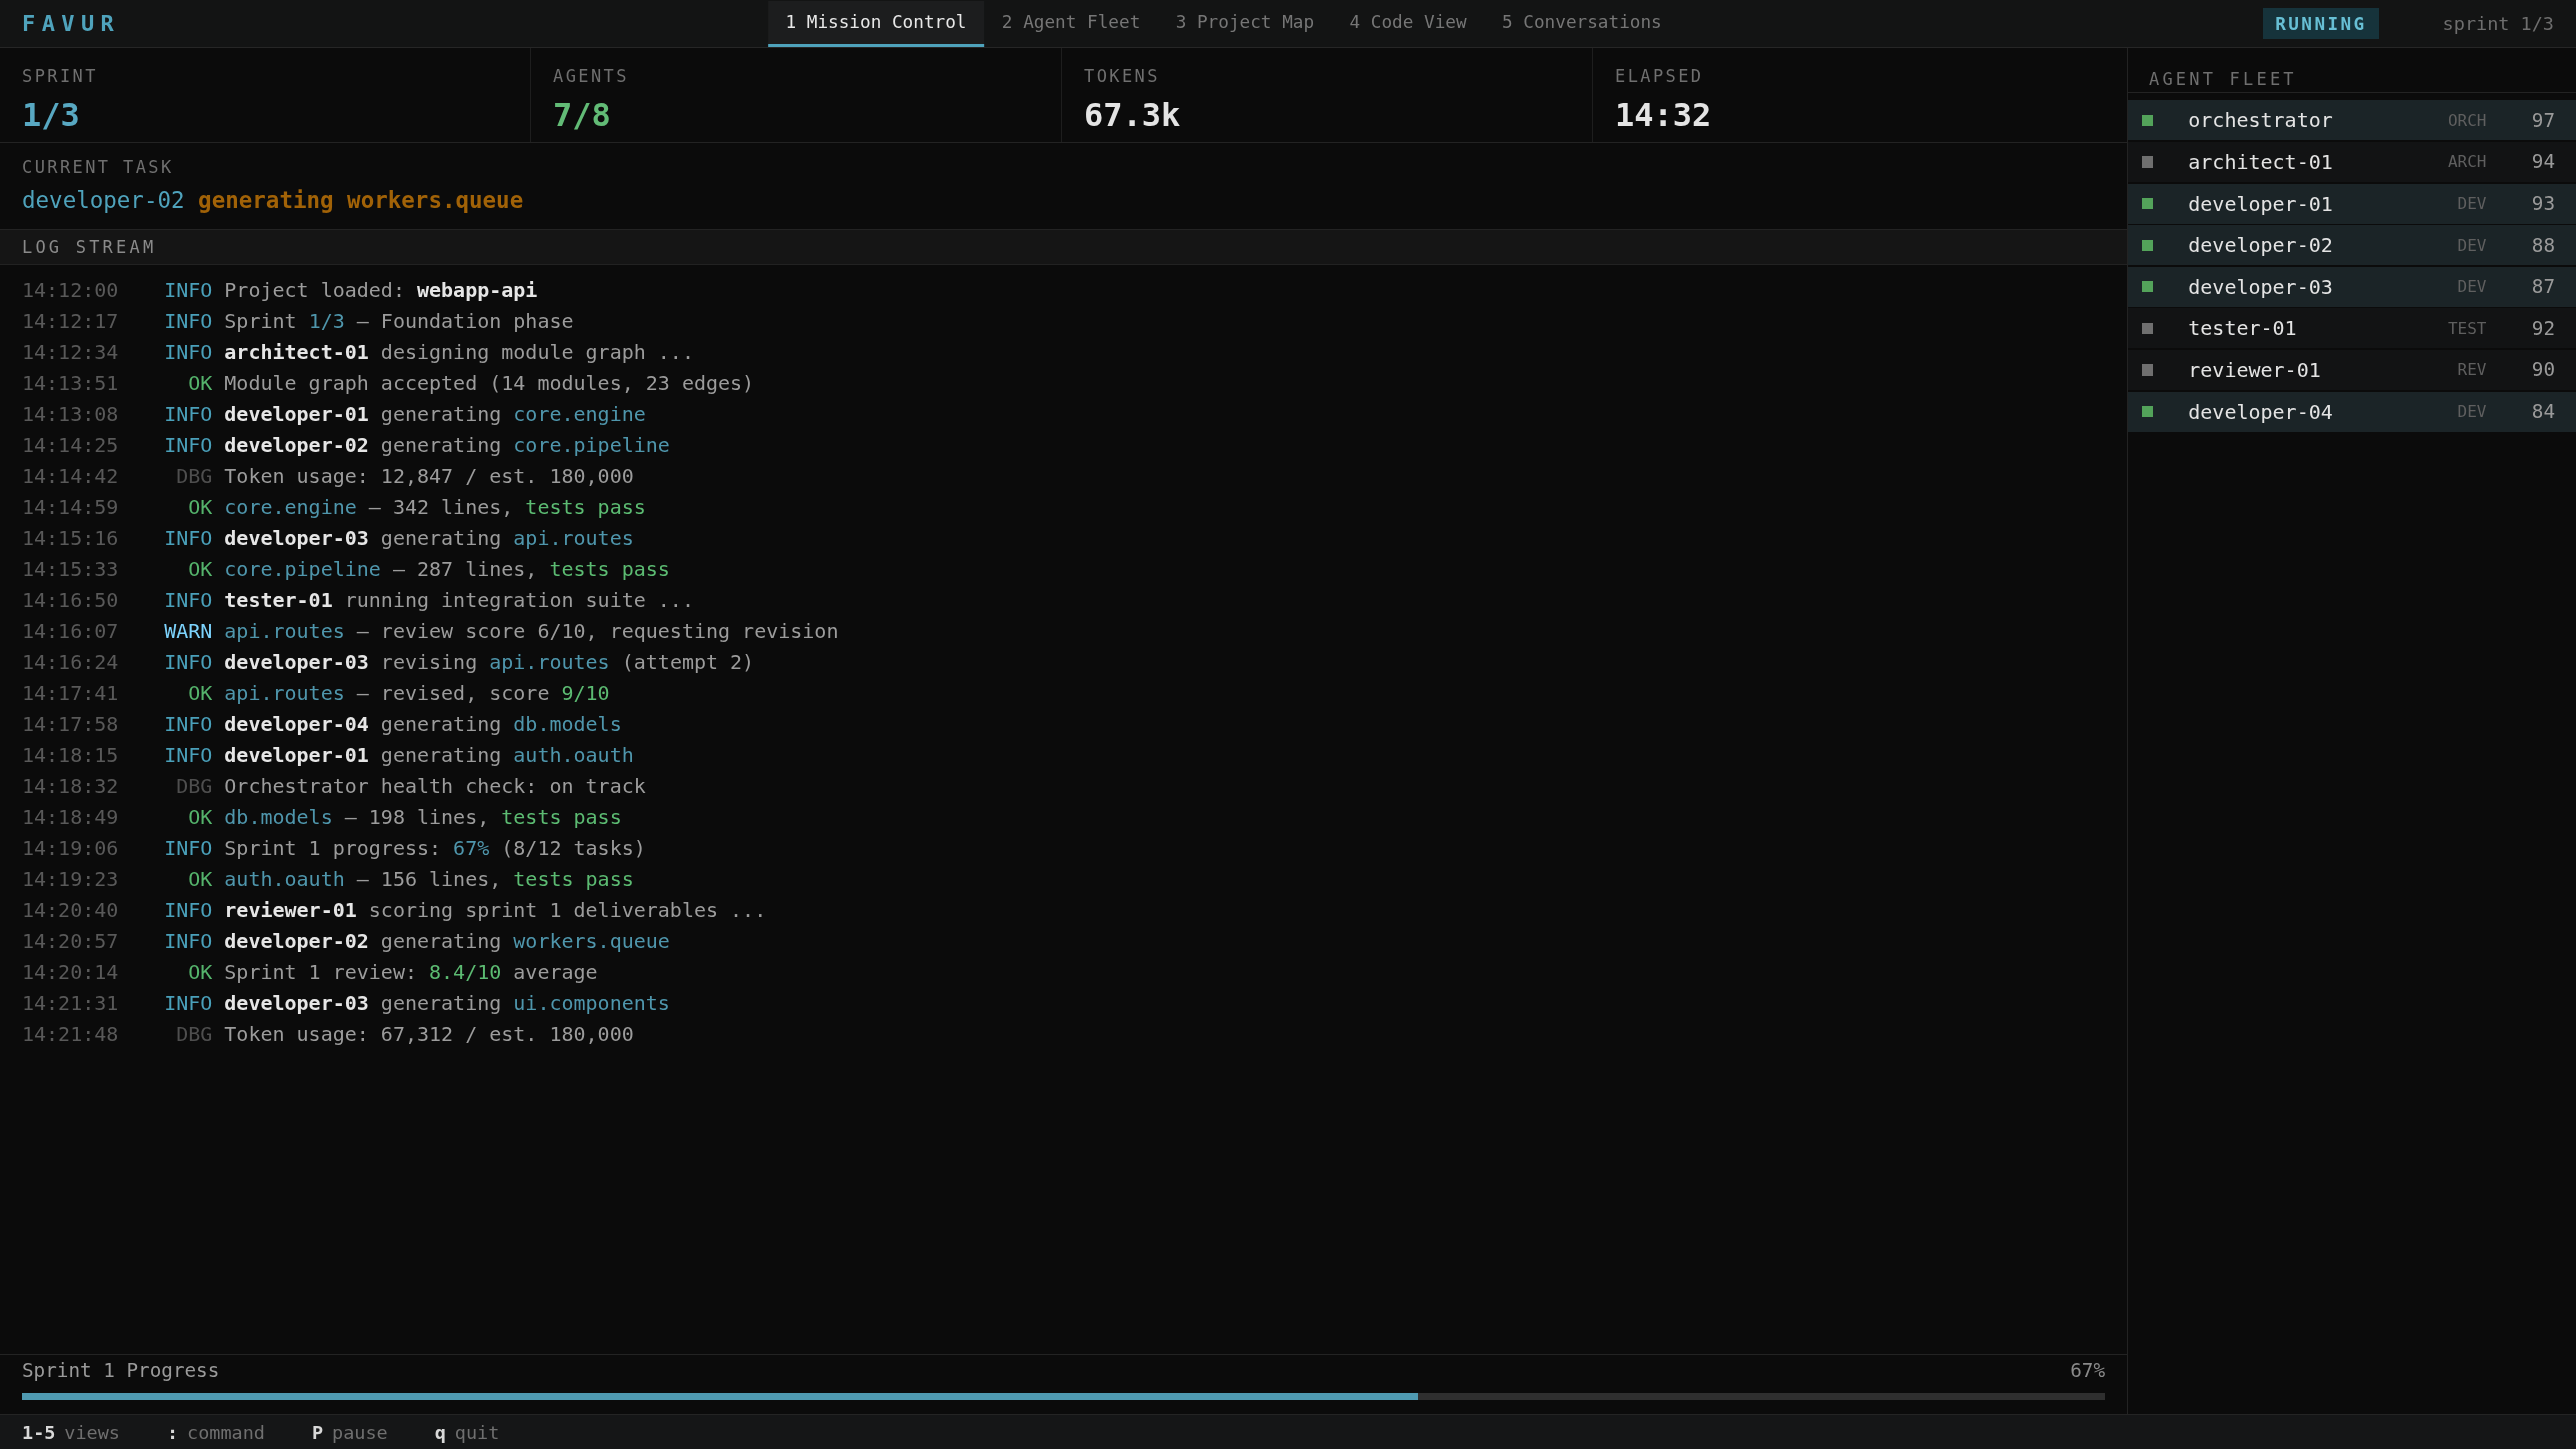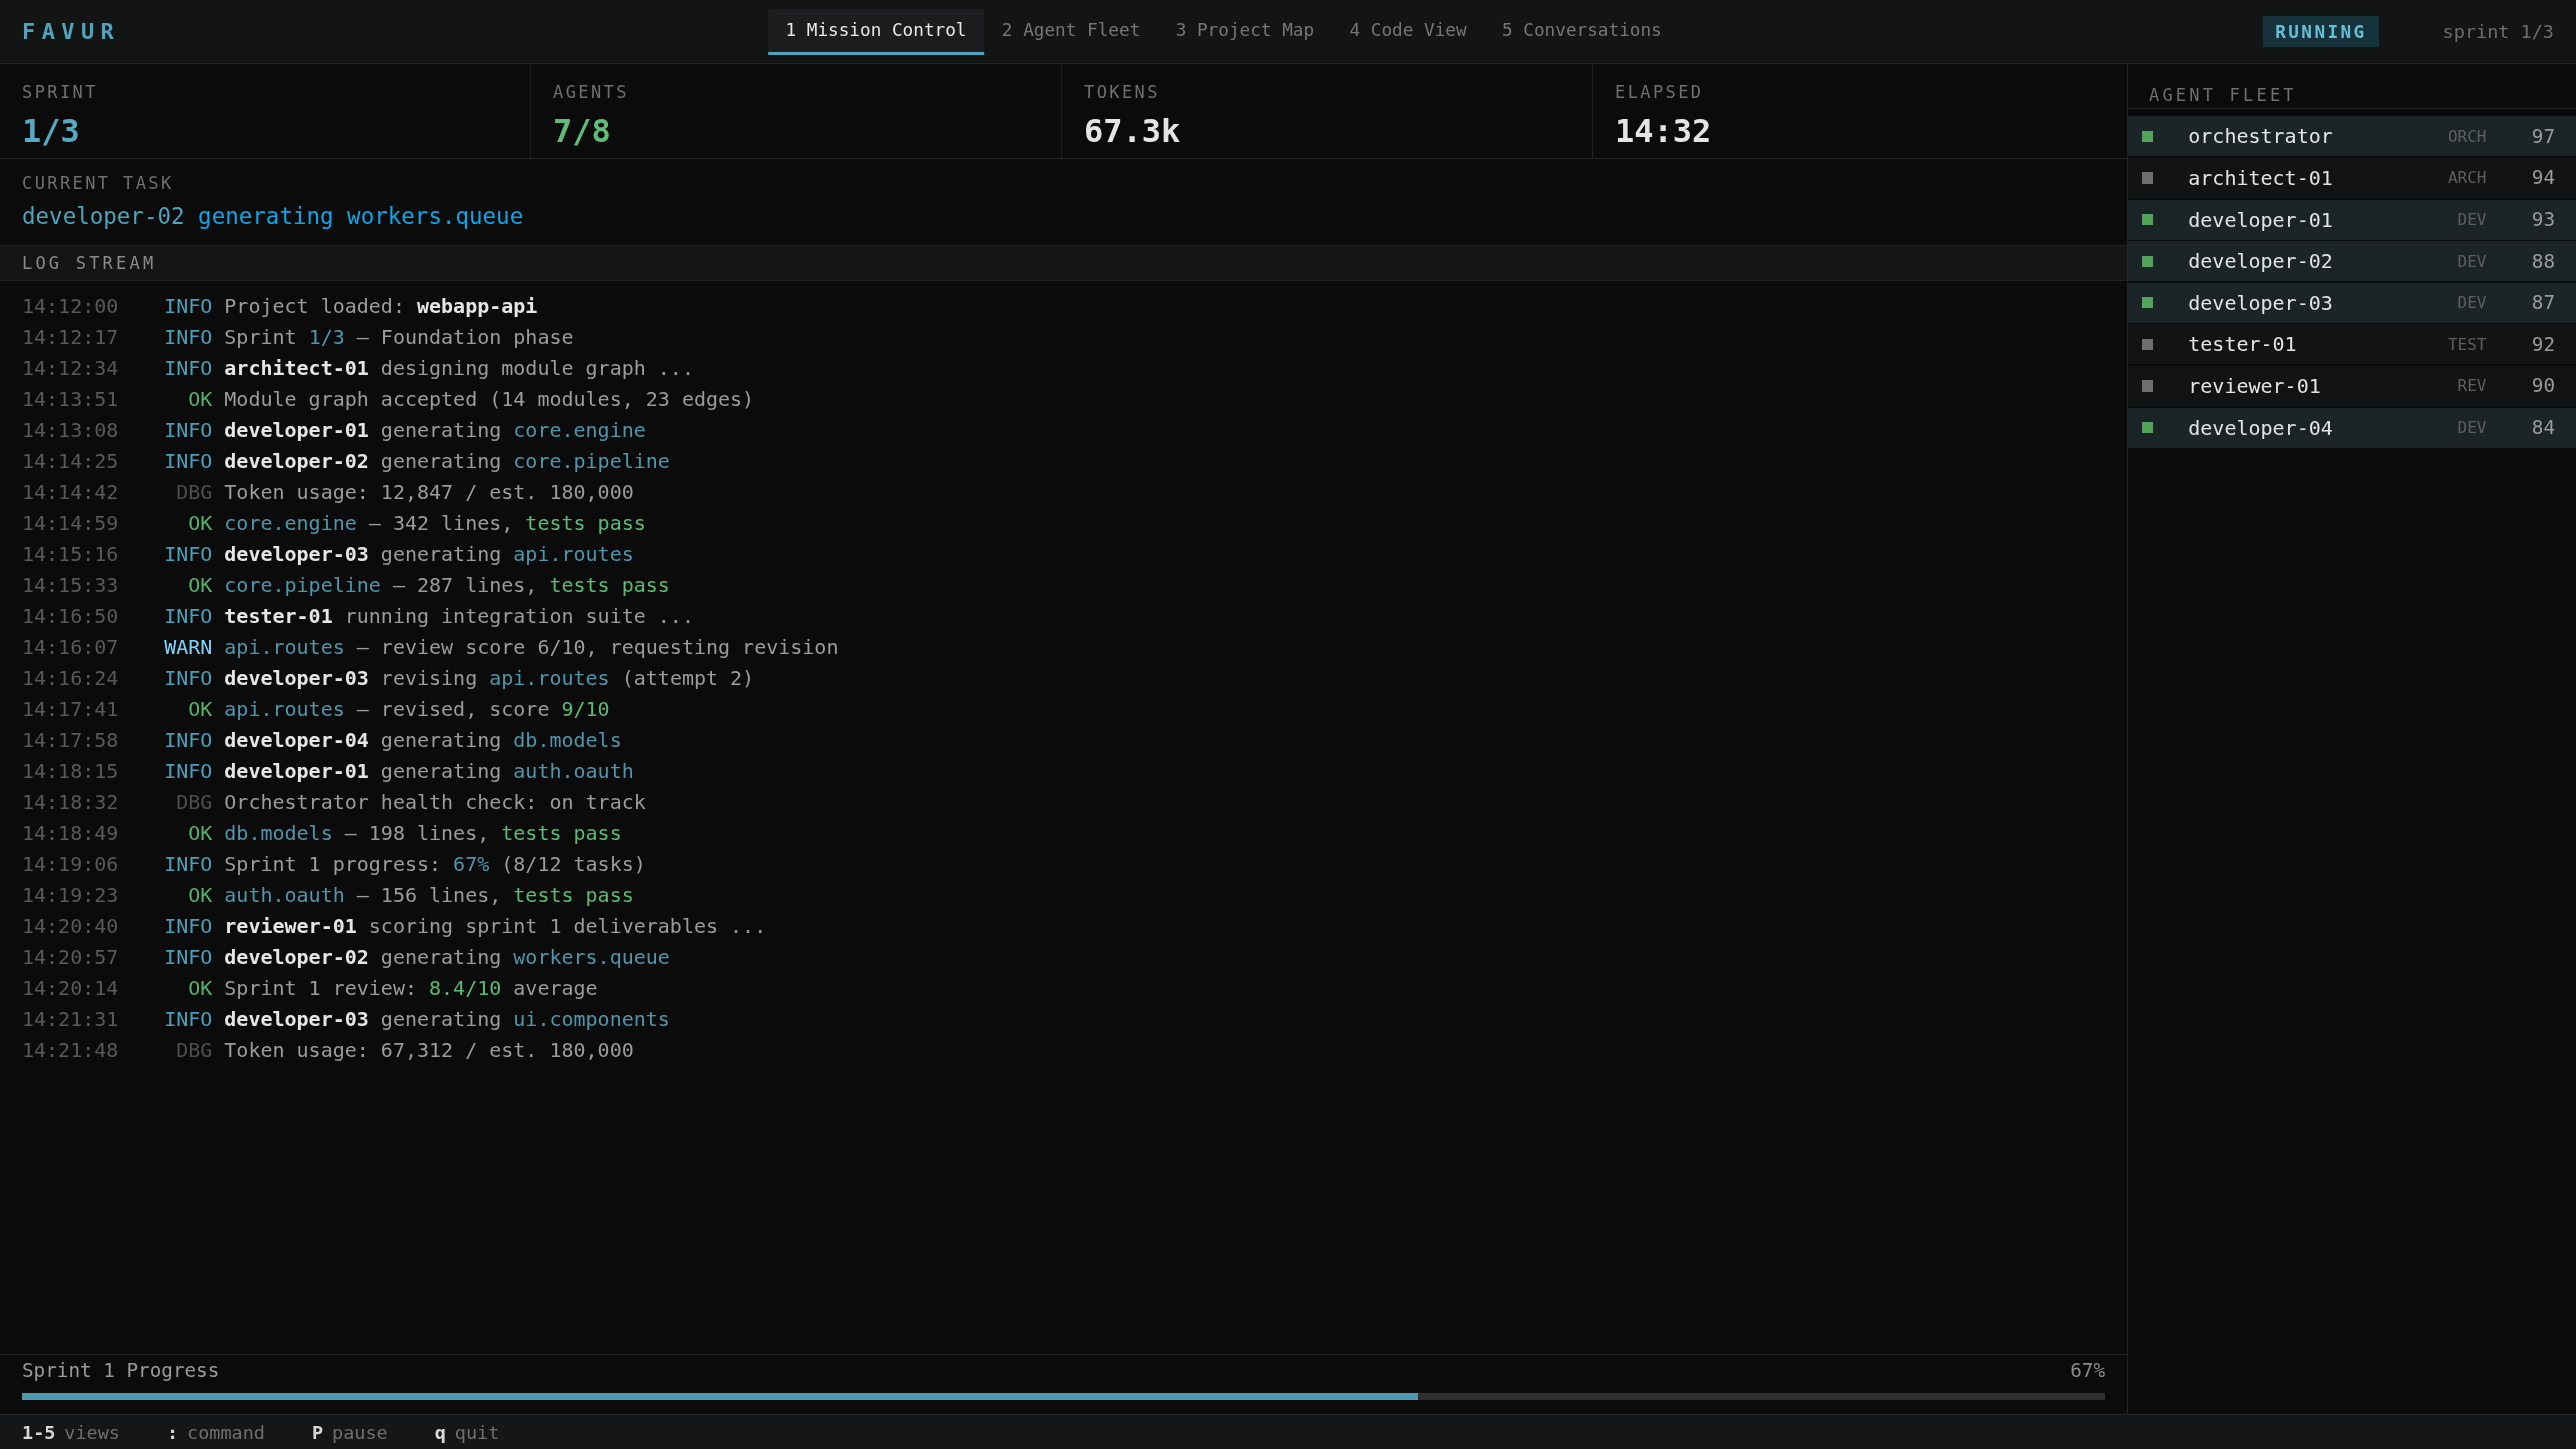--- a/index.html
+++ b/index.html
@@ -1,20 +1,20 @@
 <!DOCTYPE html>
 <html style="font-size:13px"><head>
 <meta charset="utf-8">
 <style>
   * { margin:0; padding:0; box-sizing:border-box; }
   html,body { width:2576px; height:1449px; background:#0b0b0b; font-family:"DejaVu Sans Mono", monospace; overflow:hidden; }
   .app { display:flex; flex-direction:column; width:2576px; height:1449px; }
 
   
-  .topbar { flex:0 0 46px; background:#131414; border-bottom:0.8px solid #262626; display:flex; align-items:center; padding:16px 22px; position:relative; }
+  .topbar { flex:0 0 46px; background:#131414; border-bottom:0.8px solid #262626; display:flex; align-items:center; padding:8px 22px; position:relative; }
   .brand { color:#4fa3bc; font-weight:bold; font-size:22px; letter-spacing:6.4px; }
   .tabs { position:absolute; left:47.5%; transform:translateX(-50%); display:flex; height:46px; align-items:stretch; }
   .tab { display:flex; align-items:center; padding:0 17.7px; font-size:17.7px; color:#767676; border-bottom:3.2px solid transparent; cursor:pointer; white-space:pre; }
   .tab.active { color:#e8e8e8; background:#1c1d1e; border-bottom-color:#4fa3bc; }
   .topbar-right { margin-left:auto; display:flex; align-items:center; gap:21px; }
   .badge { background:#16333b; color:#67bfd4; padding:5.6px 12px; font-weight:bold; font-size:17.7px; letter-spacing:2.4px; }
   .sprint-ind { color:#6e6e6e; font-size:18.5px;margin-left:43px; }
 
   
   .body-row { flex:1; display:flex; min-height:0; }
@@ -28,21 +28,21 @@
   .stat-value { font-size:32px; font-weight:bold; margin-top:9.7px; }
   .c-teal  { color:#58a8c2; }
   .c-green { color:#62bb76; }
   .c-white { color:#e4e4e4; }
 
   
   .task-section { flex:0 0 auto; padding:13.7px 22px 16px; border-bottom:0.8px solid #232323; }
   .task-label { font-size:17px; color:#6f6f6f; letter-spacing:2.4px; }
   .task-line { margin-top:10.5px; font-size:22.5px; white-space:pre; }
   .task-agent { color:#4fa3bc; }
-  .task-desc { color:#0ea5e9; font-weight:normal; }
+  .task-desc { color:#a16207; font-weight:bold; }
 
   
   .log-header { flex:0 0 35px; background:#151515; border-bottom:0.8px solid #222222; display:flex; align-items:center; padding:0 22px; font-size:17px; color:#8a8a8a; letter-spacing:3.2px; }
   .log-area { flex:1; min-height:0; padding:9.7px 22px 0; overflow:hidden; }
   .log-line { height:31px; line-height:31px; font-size:20px; white-space:pre; }
   .log-time { color:#595959; }
   .log-lvl { display:inline-block; width:94px; text-align:right; }
   .lvl-INFO { color:#4aa0ba; }
   .lvl-OK   { color:#55b46c; }
   .lvl-DBG  { color:#4e4e4e; }

